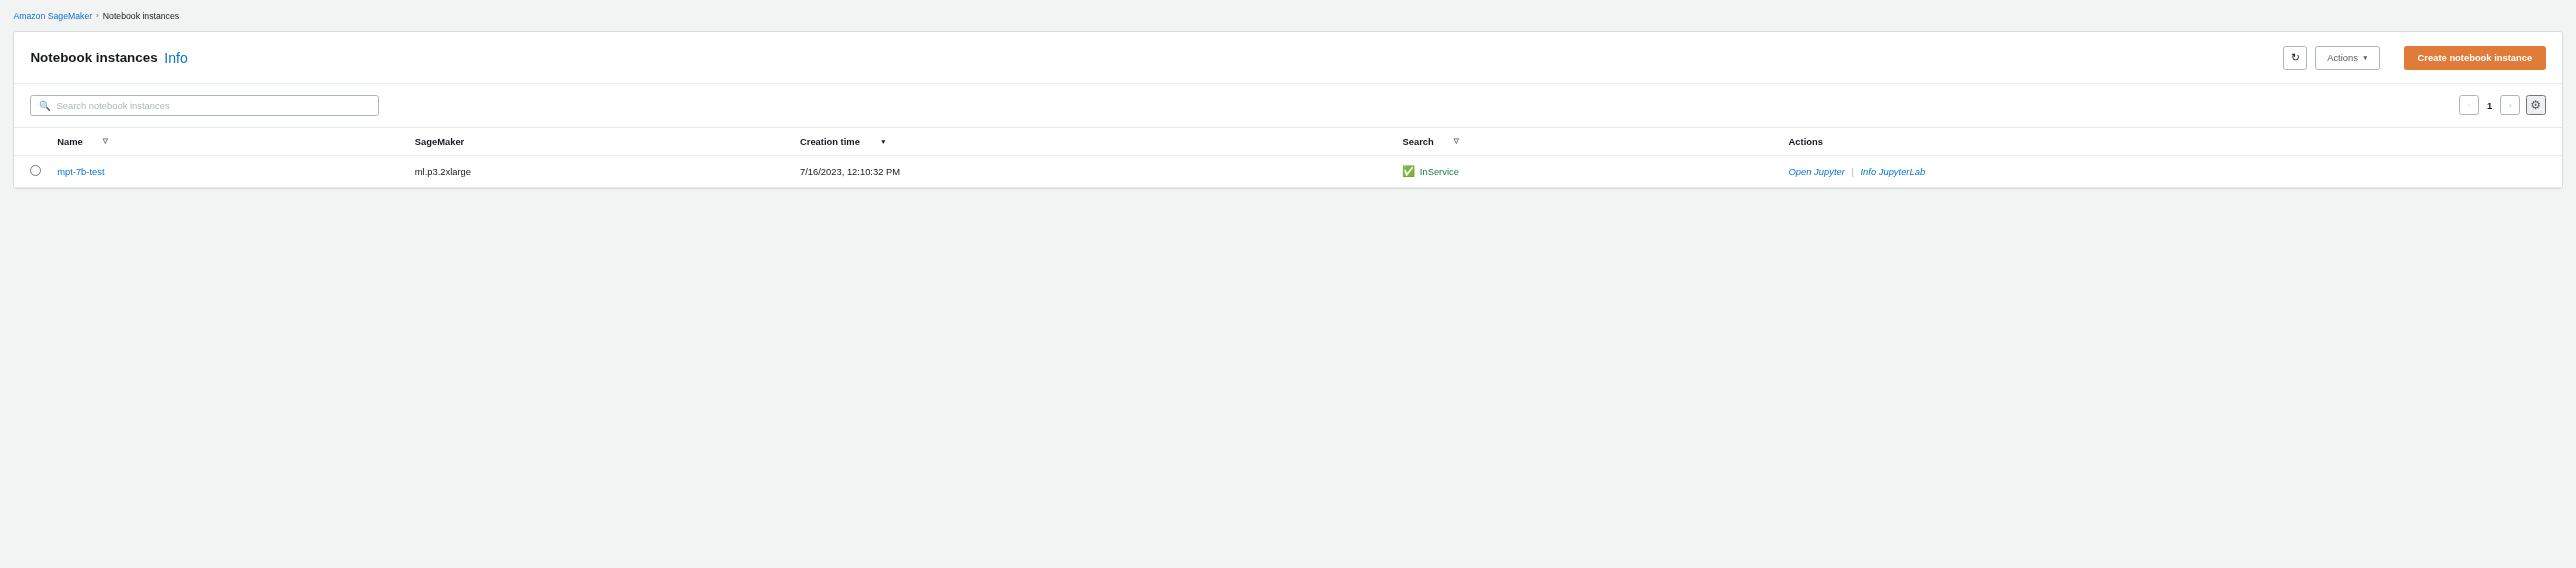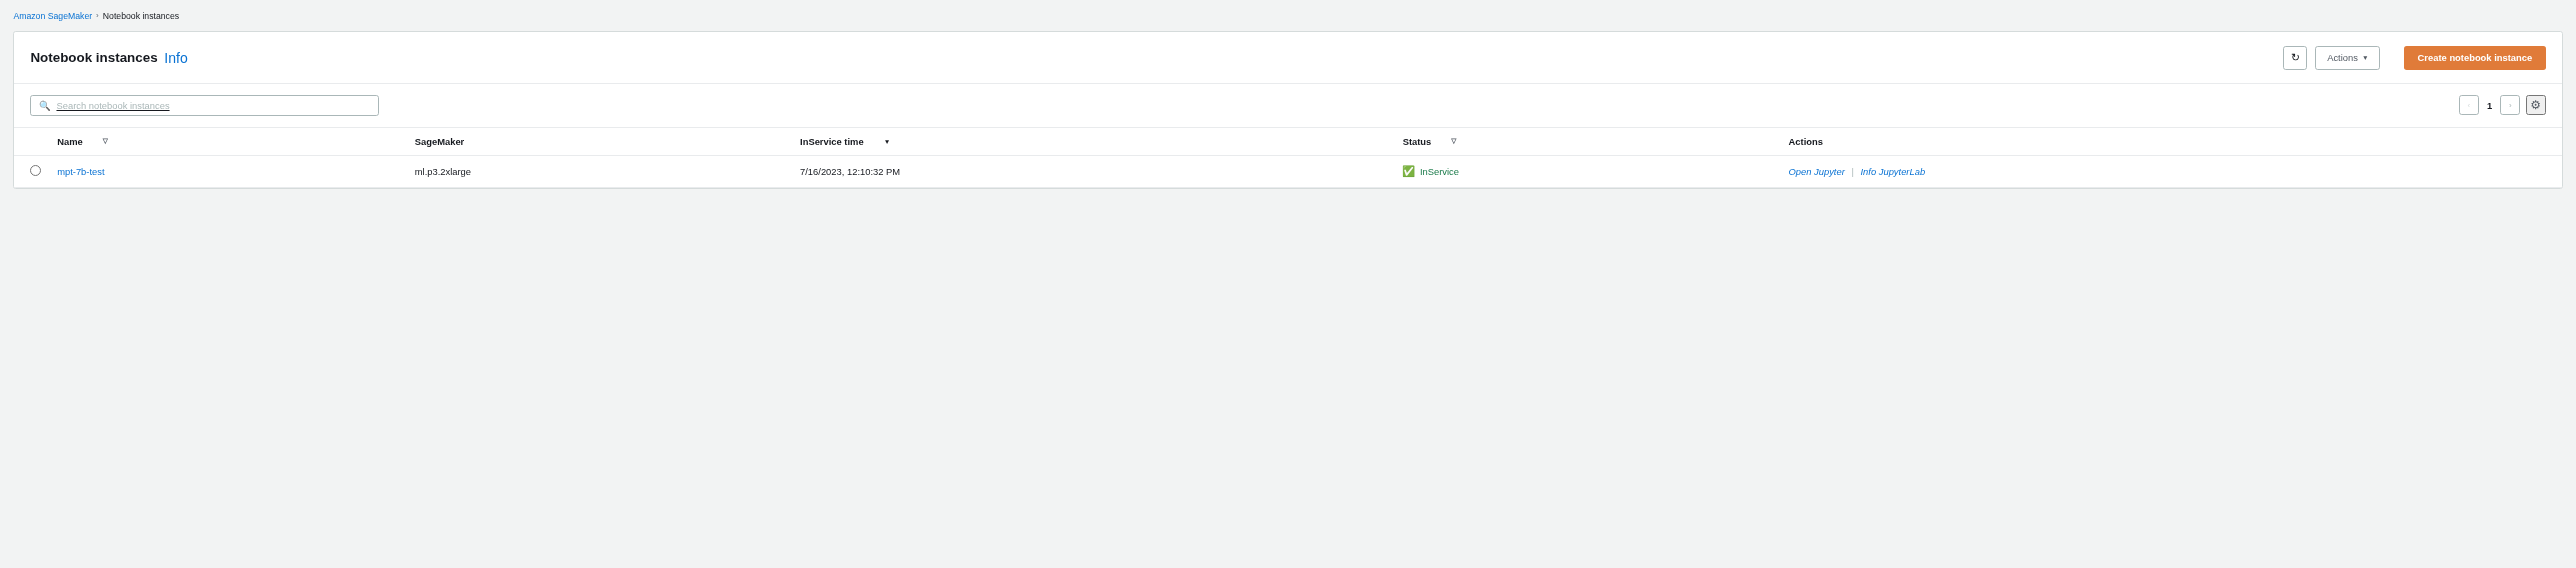--- a/index.html
+++ b/index.html
@@ -162,21 +162,20 @@
       font-size: 9.4px;
     }
 
     .search-input {
       border: none;
       outline: none;
       font-size: 9.4px;
       color: #16191f;
       background: transparent;
       width: 100%;
-      text-decoration: underline;
     }
 
     .search-input::placeholder {
       color: #aab7b8;
     }
 
     .pagination-controls {
       display: flex;
       align-items: center;
       gap: 2.7px;
@@ -385,27 +384,27 @@
                 <span class="sort-icon">▽</span>
               </div>
             </th>
             <th>
               <div class="th-inner">
                 <span>SageMaker</span>
               </div>
             </th>
             <th class="sortable">
               <div class="th-inner">
-                <span>InService time</span>
+                <span>Creation time</span>
                 <span class="sort-icon-active">▼</span>
               </div>
             </th>
             <th class="sortable">
               <div class="th-inner">
-                <span>Status</span>
+                <span>Search</span>
                 <span class="sort-icon">▽</span>
               </div>
             </th>
             <th>
               <div class="th-inner">
                 <span>Actions</span>
               </div>
             </th>
           </tr>
         </thead>

